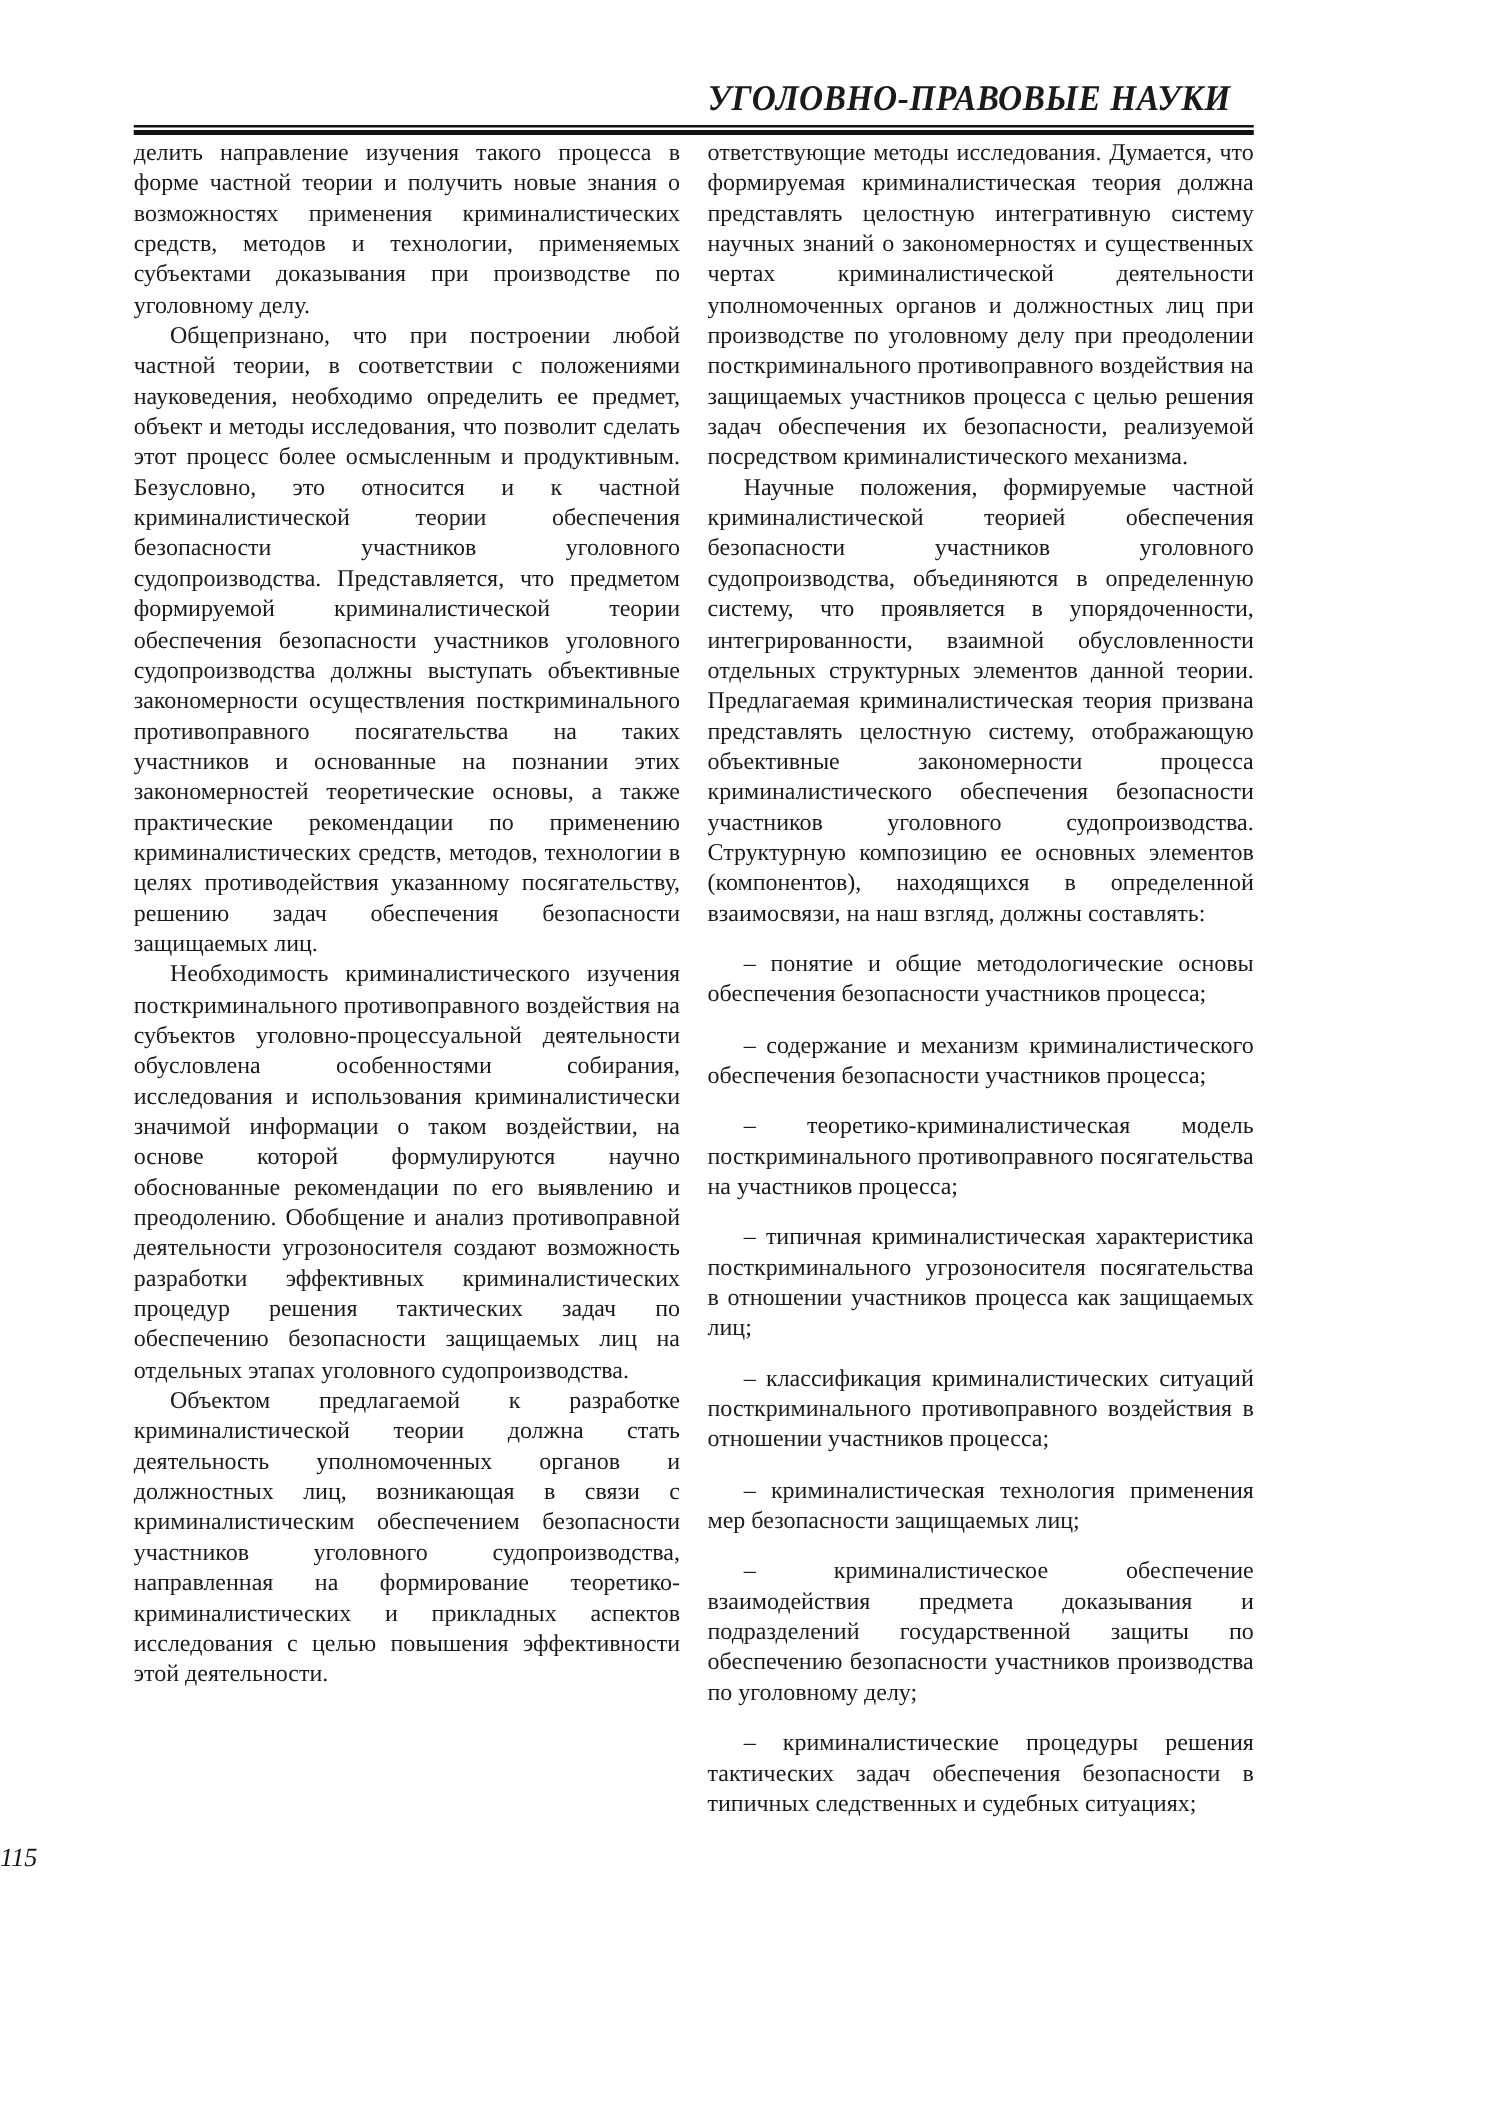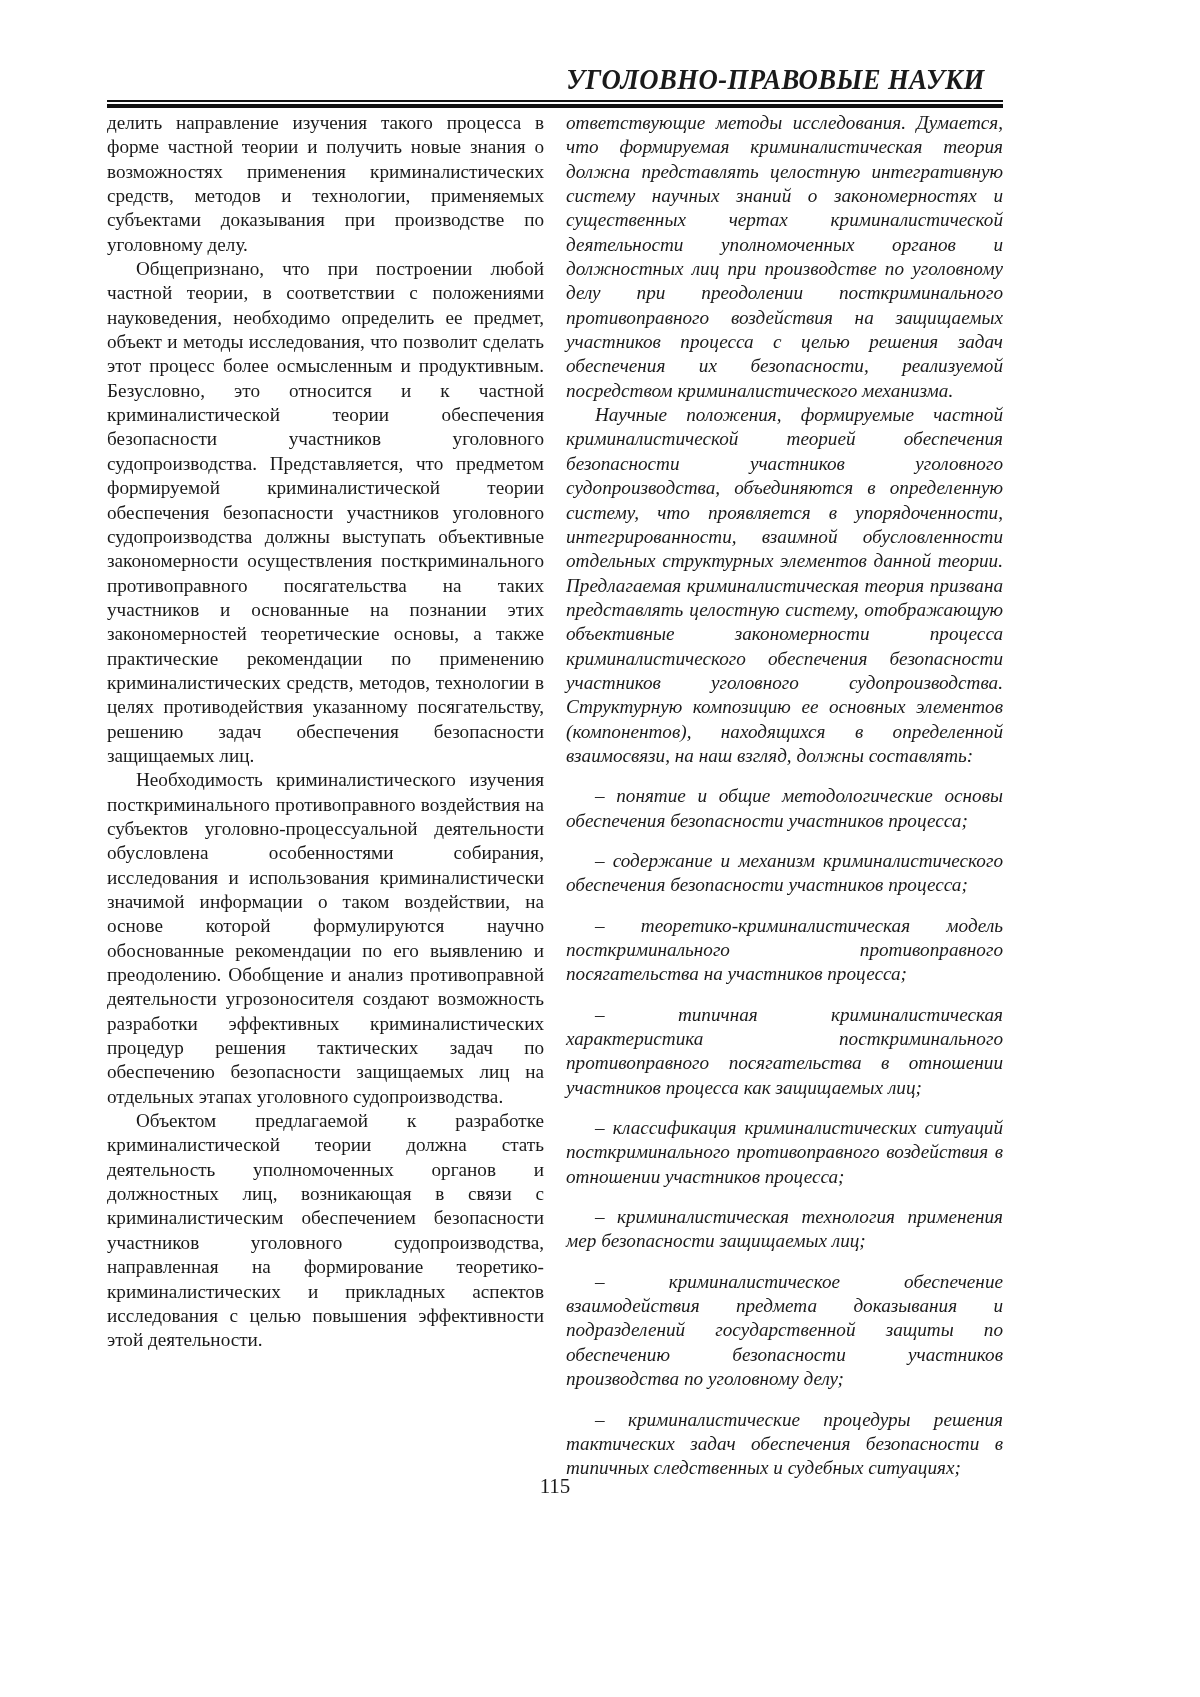--- a/index.html
+++ b/index.html
@@ -51,41 +51,42 @@
     .column {
       position: absolute;
       top: 111px;
       width: 437px;
       font-size: 19.2px;
       line-height: 24.35px;
       text-align: justify;
       hyphens: manual;
     }
     .col-left { left: 107px; }
-    .col-right { left: 566px; font-style: italic; }
+    .col-right { left: 566px; }
     .column p {
       margin: 0;
       text-indent: 29px;
       text-align-last: left;
     }
     .column p.cont {
       text-indent: 0;
     }
     .column p.item {
       margin-top: 16px;
       text-indent: 29px;
     }
     .page-number {
       position: absolute;
       left: 0;
       width: 1110px;
       top: 1474px;
-      text-align: center;
+      text-align: left;
       font-size: 21px;
       font-family: "Liberation Serif", serif;
+      font-style: italic;
     }
   </style>
 </head>
 <body>
 
 <div class="header">
   <span class="header-title">УГОЛОВНО-ПРАВОВЫЕ НАУКИ</span>
 </div>
 <div class="rule-thin"></div>
 <div class="rule-thick"></div>
@@ -96,20 +97,20 @@
   <p>Необходимость криминалистического изучения посткриминального противоправного воздействия на субъектов уголовно-процессуальной деятельности обусловлена особенностями собирания, исследования и использования криминалистически значимой информации о таком воздействии, на основе которой формулируются научно обоснованные рекомендации по его выявлению и преодолению. Обобщение и анализ противоправной деятельности угрозоносителя создают возможность разработки эффективных криминалистических процедур решения тактических задач по обеспечению безопасности защищаемых лиц на отдельных этапах уголовного судопроизводства.</p>
   <p>Объектом предлагаемой к разработке криминалистической теории должна стать деятельность уполномоченных органов и должностных лиц, возникающая в связи с криминалистическим обеспечением безопасности участников уголовного судопроизводства, направленная на формирование теоретико-криминалистических и прикладных аспектов исследования с целью повышения эффективности этой деятельности.</p>
 </div>
 
 <div class="column col-right">
   <p class="cont">ответствующие методы исследования. Думается, что формируемая криминалистическая теория должна представлять целостную интегративную систему научных знаний о закономерностях и существенных чертах криминалистической деятельности уполномоченных органов и должностных лиц при производстве по уголовному делу при преодолении посткриминального противоправного воздействия на защищаемых участников процесса с целью решения задач обеспечения их безопасности, реализуемой посредством криминалистического механизма.</p>
   <p>Научные положения, формируемые частной криминалистической теорией обеспечения безопасности участников уголовного судопроизводства, объединяются в определенную систему, что проявляется в упорядоченности, интегрированности, взаимной обусловленности отдельных структурных элементов данной теории. Предлагаемая криминалистическая теория призвана представлять целостную систему, отображающую объективные закономерности процесса криминалистического обеспечения безопасности участников уголовного судопроизводства. Структурную композицию ее основных элементов (компонентов), находящихся в определенной взаимосвязи, на наш взгляд, должны составлять:</p>
   <p class="item">– понятие и общие методологические основы обеспечения безопасности участников процесса;</p>
   <p class="item">– содержание и механизм криминалистического обеспечения безопасности участников процесса;</p>
   <p class="item">– теоретико-криминалистическая модель посткриминального противоправного посягательства на участников процесса;</p>
-  <p class="item">– типичная криминалистическая характеристика посткриминального противоправного посягательства в отношении участников процесса как защищаемых лиц;</p>
+  <p class="item">– типичная криминалистическая характеристика посткриминального угрозоносителя посягательства в отношении участников процесса как защищаемых лиц;</p>
   <p class="item">– классификация криминалистических ситуаций посткриминального противоправного воздействия в отношении участников процесса;</p>
   <p class="item">– криминалистическая технология применения мер безопасности защищаемых лиц;</p>
   <p class="item">– криминалистическое обеспечение взаимодействия предмета доказывания и подразделений государственной защиты по обеспечению безопасности участников производства по уголовному делу;</p>
   <p class="item">– криминалистические процедуры решения тактических задач обеспечения безопасности в типичных следственных и судебных ситуациях;</p>
 </div>
 
 <div class="page-number">115</div>
 
 </body></html>

